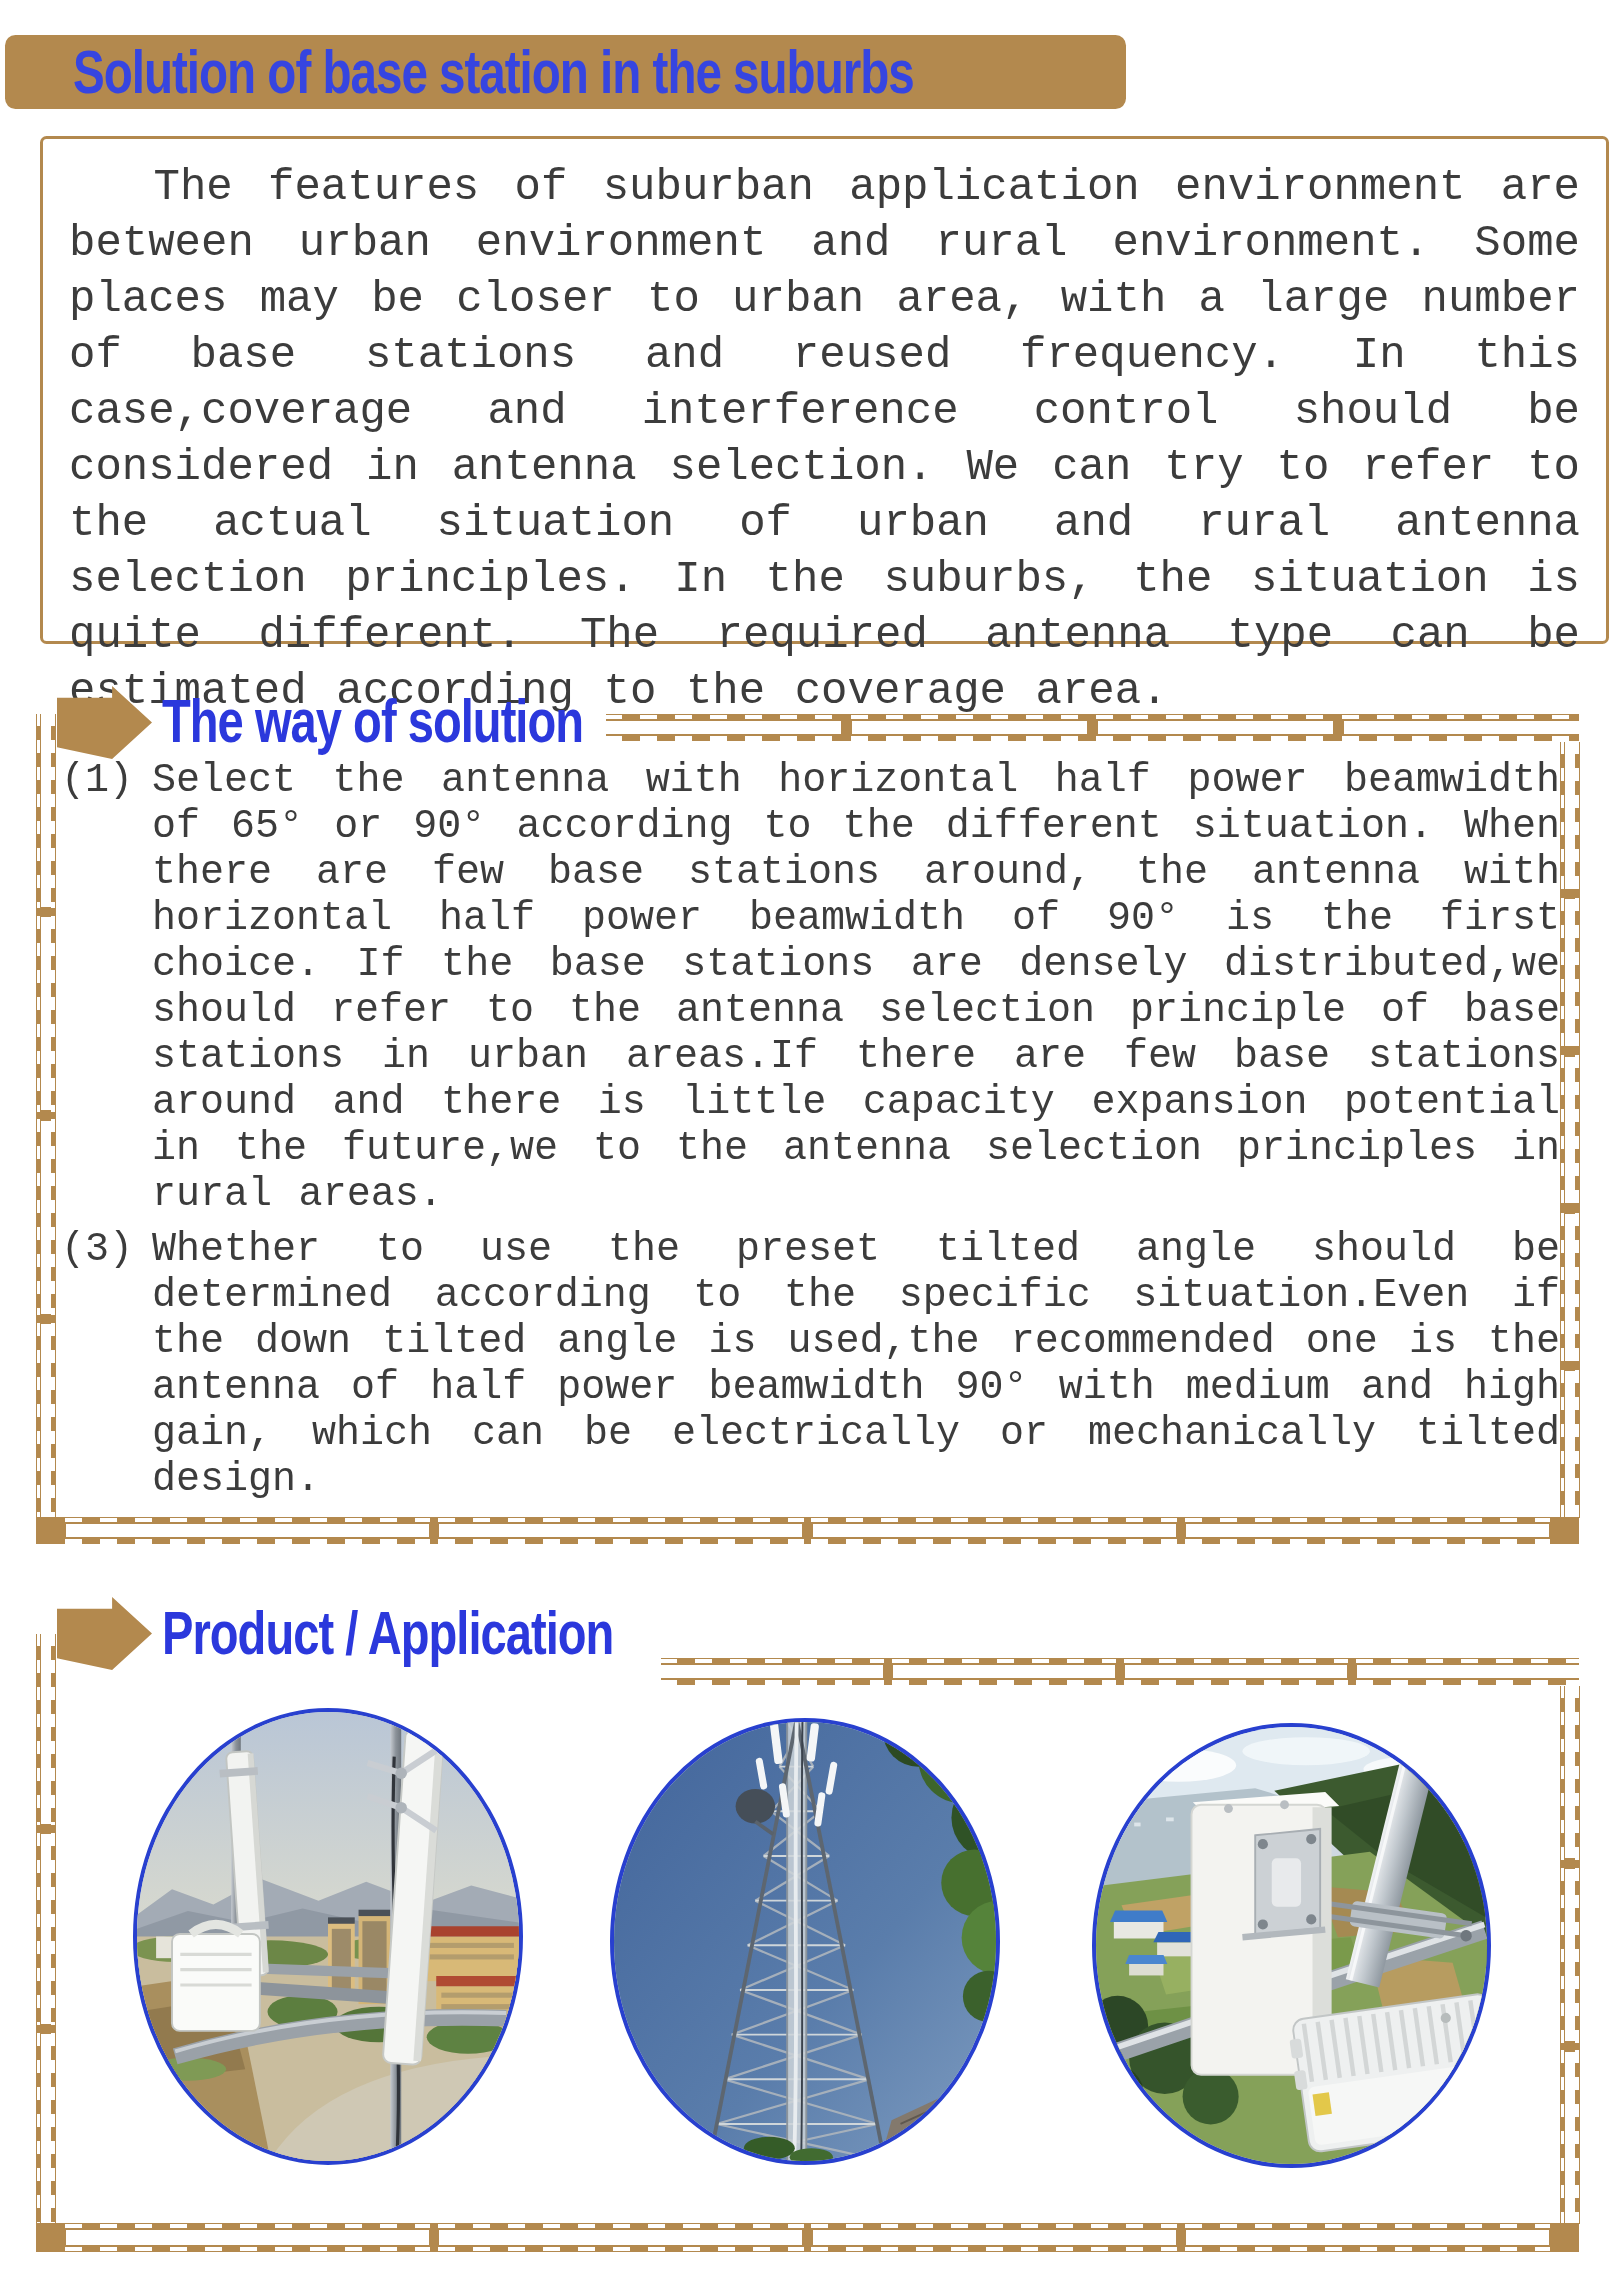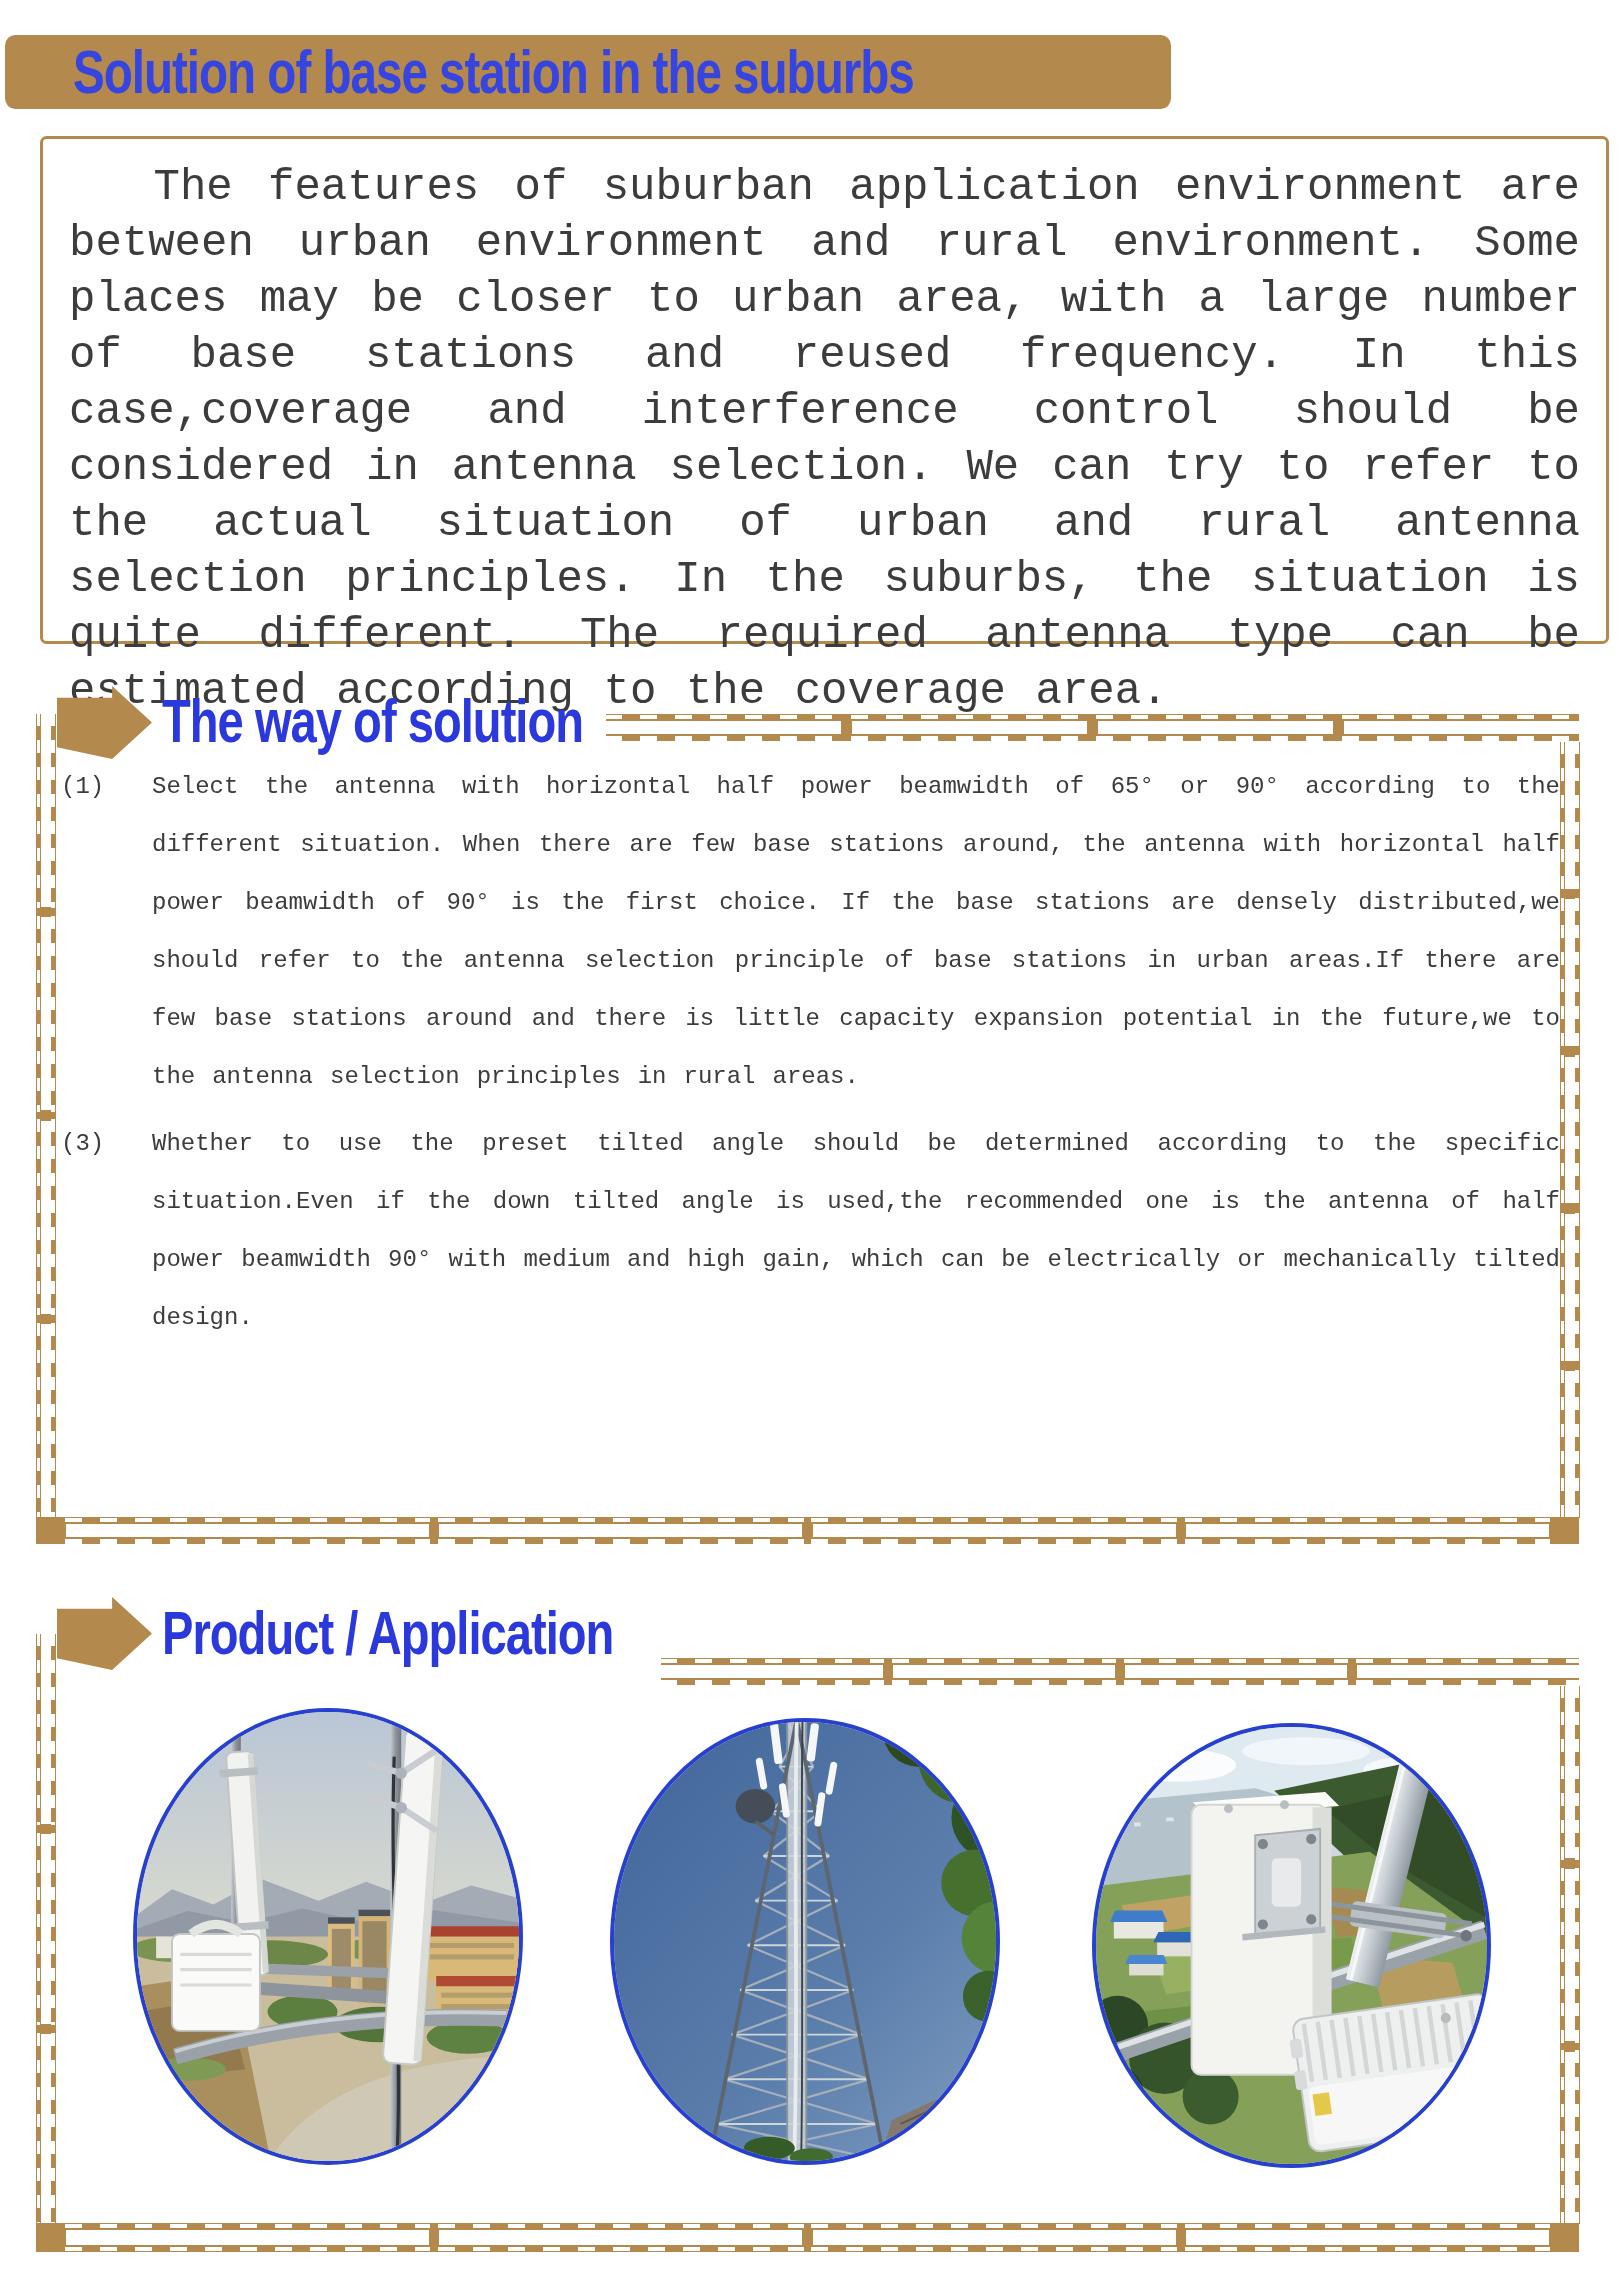--- a/index.html
+++ b/index.html
@@ -3,21 +3,21 @@
 <meta charset="utf-8">
 <style>
   html,body{margin:0;padding:0;}
   body{
     width:1623px;height:2273px;position:relative;background:#ffffff;
     font-family:"Liberation Sans",sans-serif;overflow:hidden;
   }
   
   .title-bar{
     position:absolute;left:5.2px;top:35px;width:1121px;height:74px;
-    background:#B3894E;border-radius:10.4px;padding-left:45px;
+    background:#B3894E;border-radius:10.4px;
   }
   .title-text{
     position:absolute;left:68px;top:0;height:74px;line-height:74px;
     font-size:61px;font-weight:bold;color:#3645E0;white-space:nowrap;
     transform:scaleX(0.78);transform-origin:left center;letter-spacing:-1.3px;
   }
   
   .intro-box{
     position:absolute;left:40px;top:136px;width:1569px;height:508px;
     border:3.9px solid #B3894E;border-radius:6.5px;box-sizing:border-box;
@@ -56,21 +56,21 @@
   }
   .fs-v .seg::before,.fs-v .seg::after{
     content:"";position:absolute;top:-1.3px;bottom:-1.3px;width:3.9px;
     background:repeating-linear-gradient(180deg,#ffffff 0 13px,rgba(0,0,0,0) 13px 27px);
   }
   .fs-v .seg::before{left:-4.5px;}
   .fs-v .seg::after{right:-4.5px;}
   
   .solution-list{position:absolute;left:61px;top:758px;width:1499px;}
   .sol-item{
-    font-size:24px;line-height:58px;text-align:justify;
+    font-size:40px;line-height:46px;text-align:justify;
     padding-left:91px;text-indent:-91px;margin-bottom:9px;word-spacing:2.6px;
   }
   .sol-item .marker{display:inline-block;width:91px;text-indent:0;}
   
   .photo{
     position:absolute;border:4.5px solid #2840CF;border-radius:50%;
     overflow:hidden;box-sizing:border-box;background:#cfd8e2;
   }
   .photo svg{display:block;width:100%;height:100%;}
 </style>

